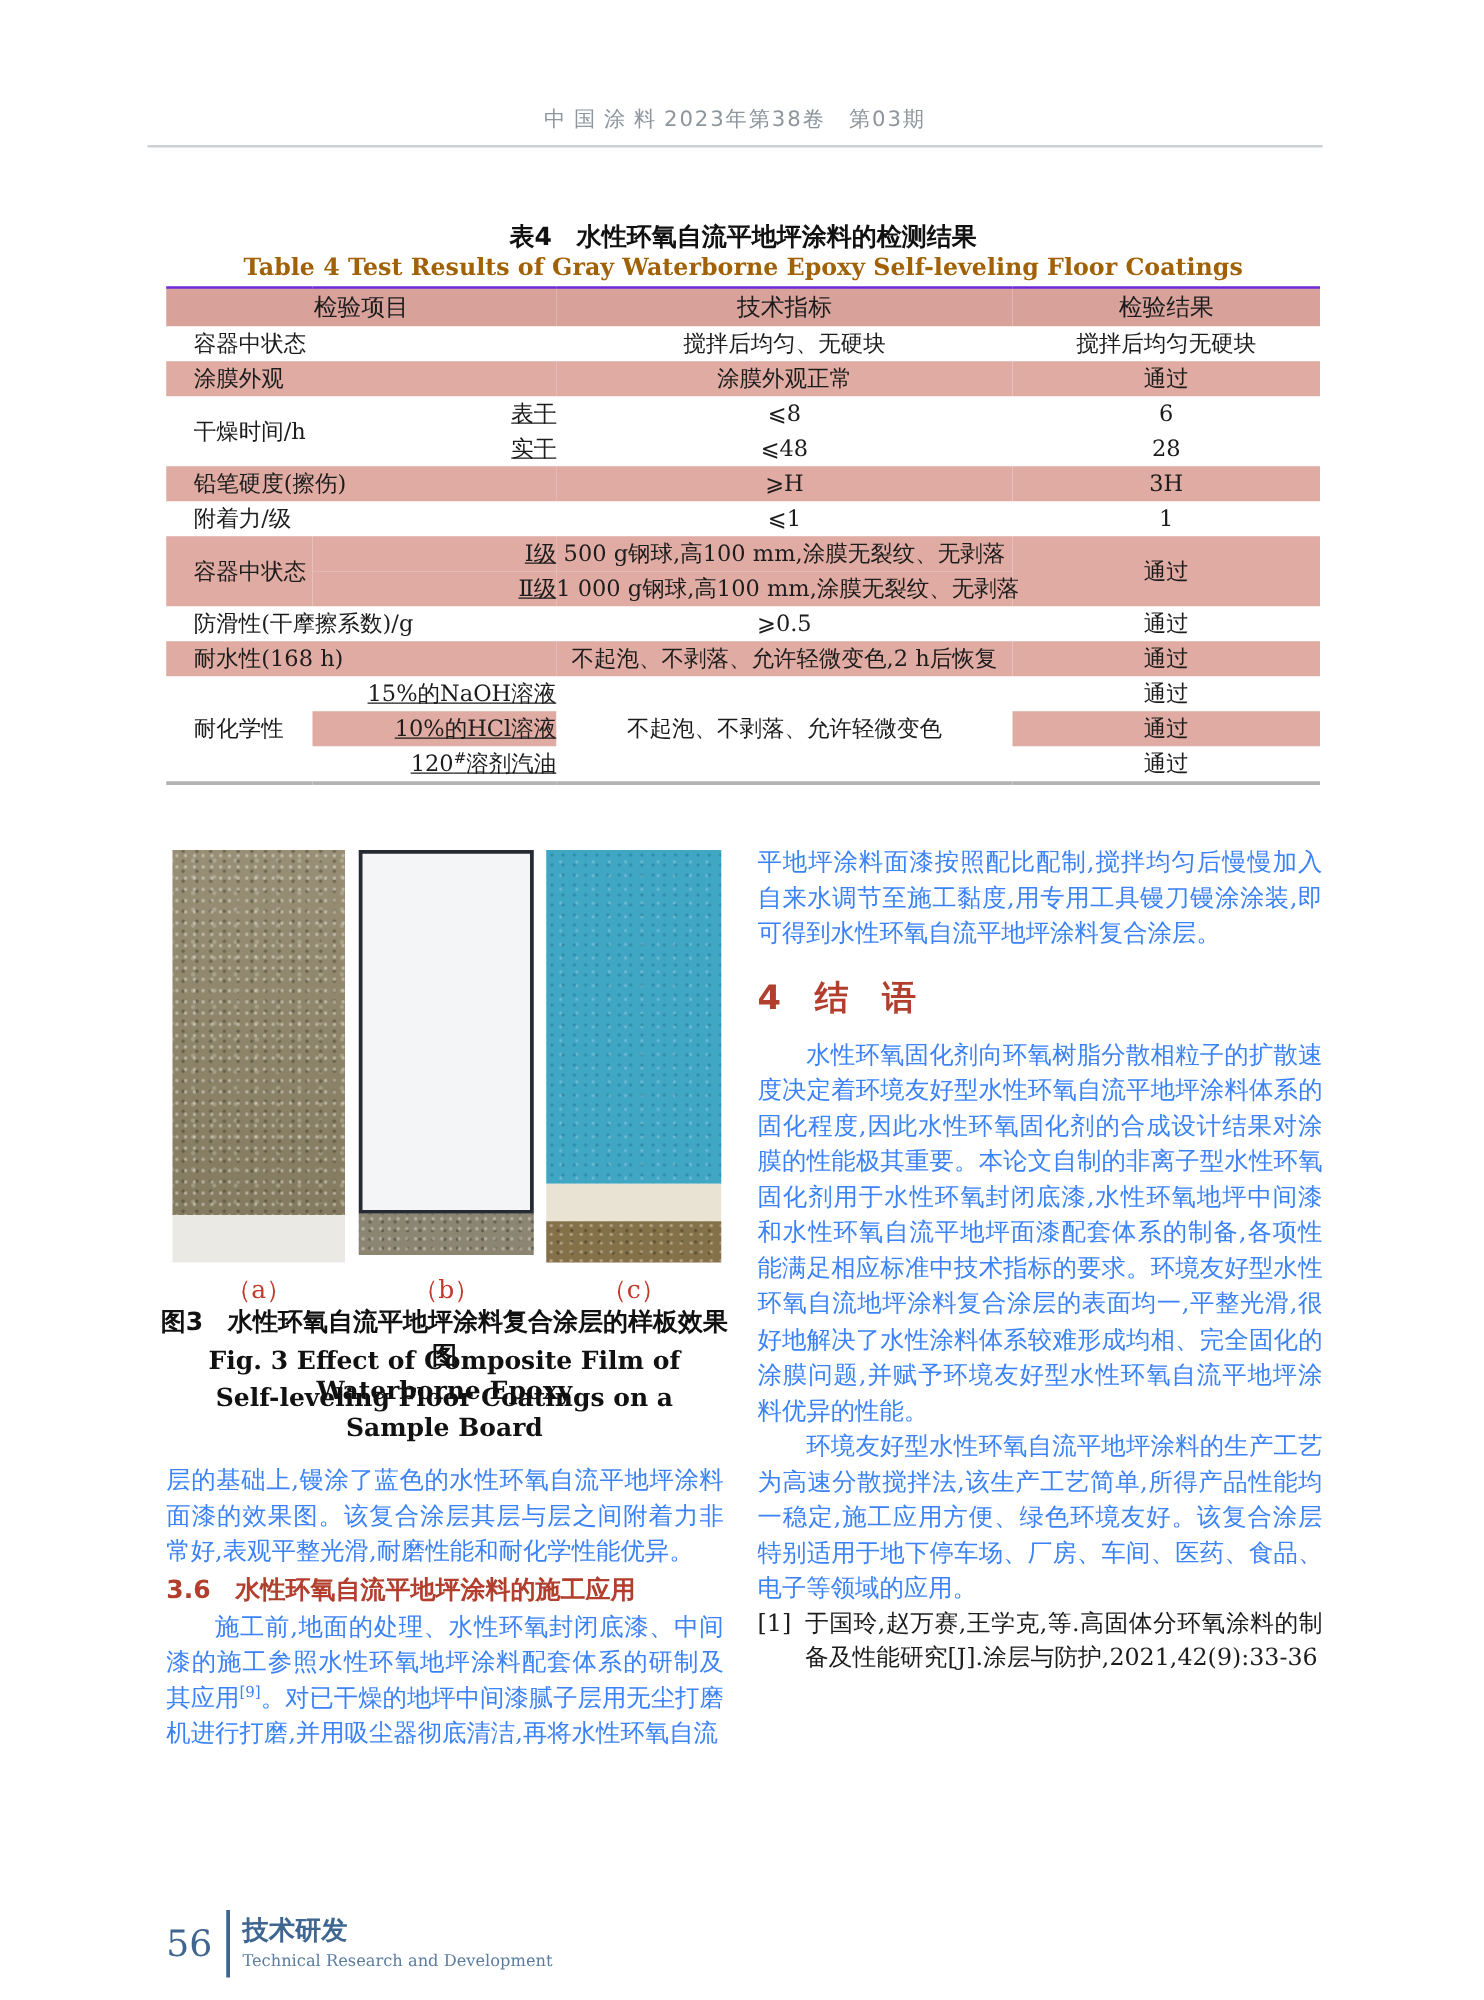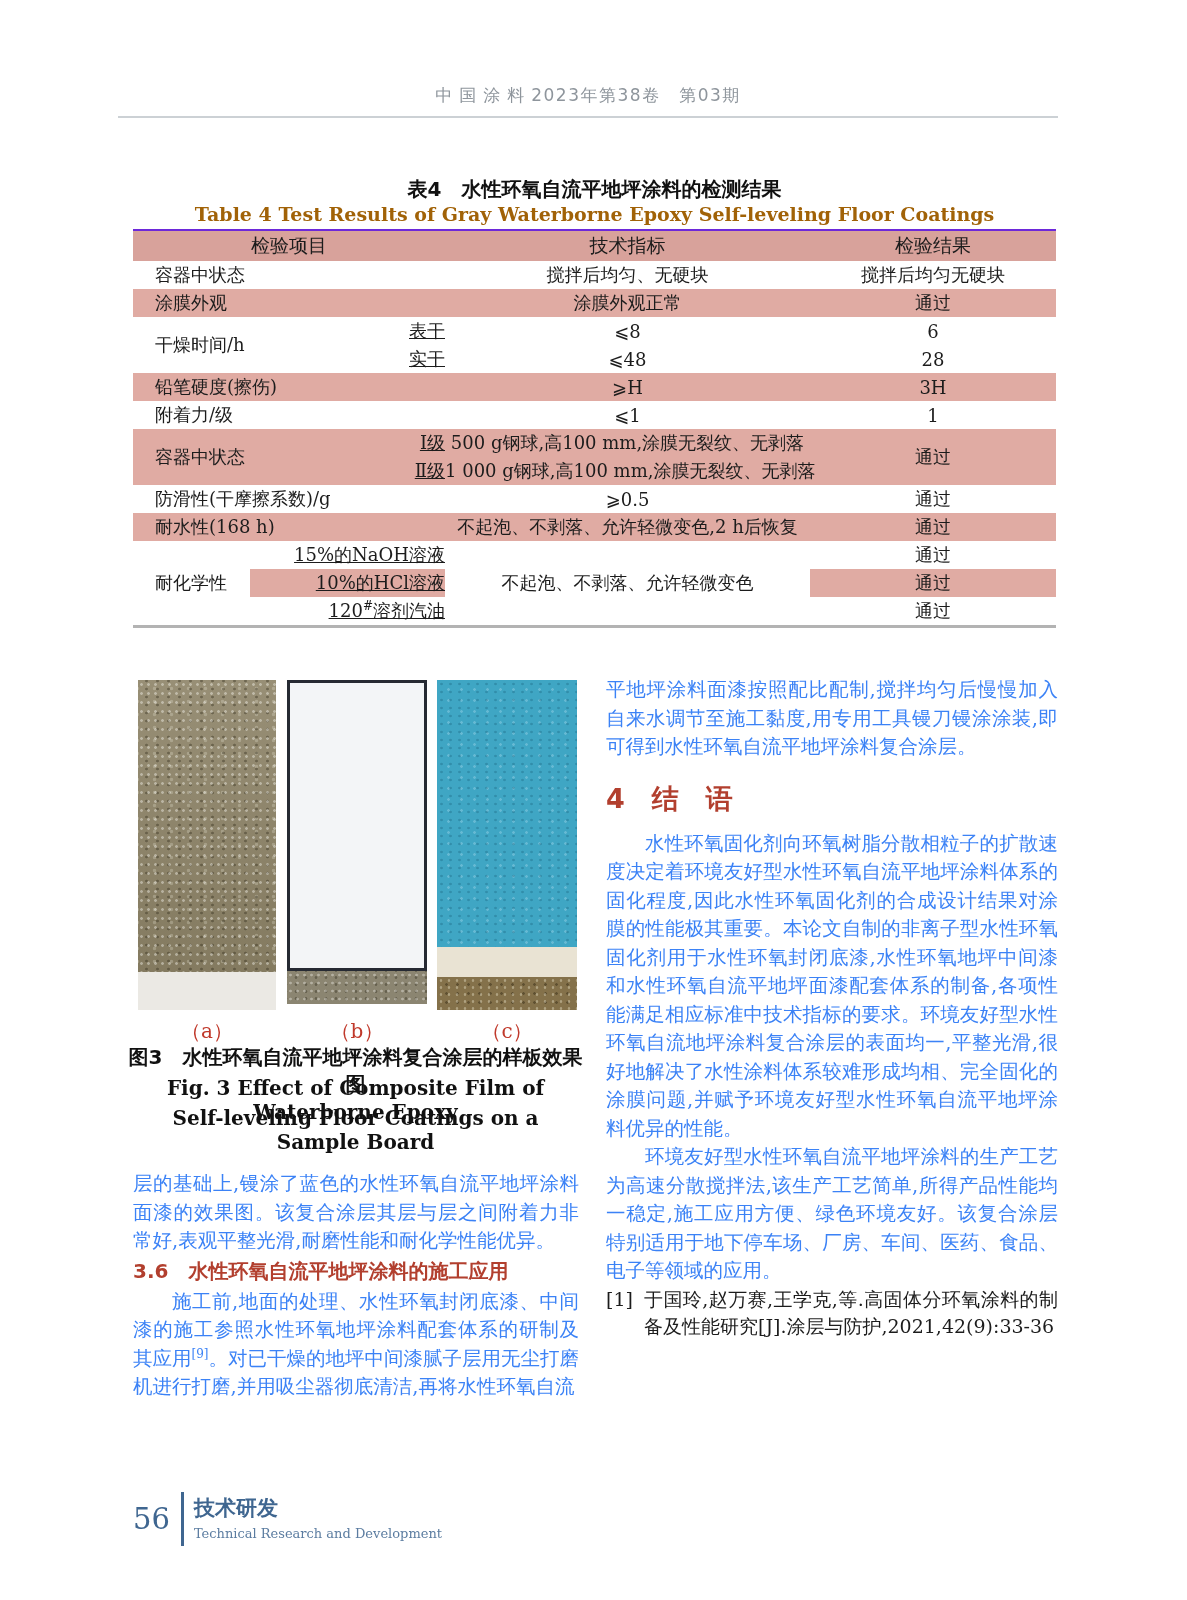--- a/index.html
+++ b/index.html
@@ -80,21 +80,21 @@
   sup.supref{font-size:12px;line-height:0;}
   .h32{margin:2px 0 3px 0;font-family:"DejaVu Sans","Liberation Sans",sans-serif;
     font-weight:bold;font-size:20px;color:var(--heading-red,#b23f2e);}
   .h4{margin:20px 0 14px 0;font-family:"DejaVu Sans","Liberation Sans",sans-serif;
     font-weight:bold;font-size:27px;line-height:34px;color:var(--heading-red,#b23f2e);}
   .ref-h{margin:28px 0 10px 0;text-align:center;font-weight:bold;font-size:20px;color:#111;line-height:30px;}
   .ref-item{position:relative;padding-left:38px;font-size:19px;line-height:27px;text-align:justify;}
   .ref-marker{position:absolute;left:0;top:0;}
 
   
-  .page-footer{position:absolute;left:133px;top:1492px;display:flex;align-items:flex-start;
+  .page-footer{position:absolute;left:133px;top:1528px;display:flex;align-items:flex-start;
     color:var(--footer-blue,#3f6690);}
   .pnum{font-size:29px;line-height:54px;padding-right:11px;}
   .fbar{width:3px;height:54px;background:var(--footer-blue,#3f6690);margin-right:10px;}
   .fsec-zh{font-family:"DejaVu Sans","Liberation Sans",sans-serif;font-weight:bold;font-size:21px;
     line-height:26px;margin-top:3px;}
   .fsec-en{font-size:13px;line-height:18px;margin-top:4px;color:var(--footer-blue,#3f6690);opacity:.85;}
 </style>
 </head>
 <body>
 

